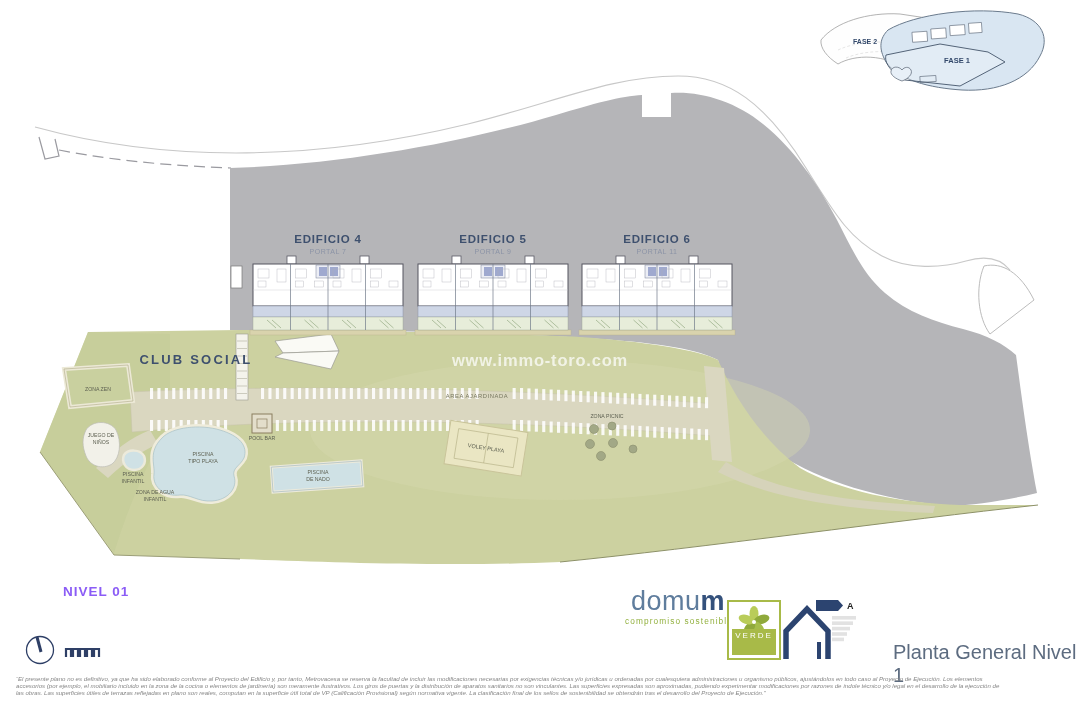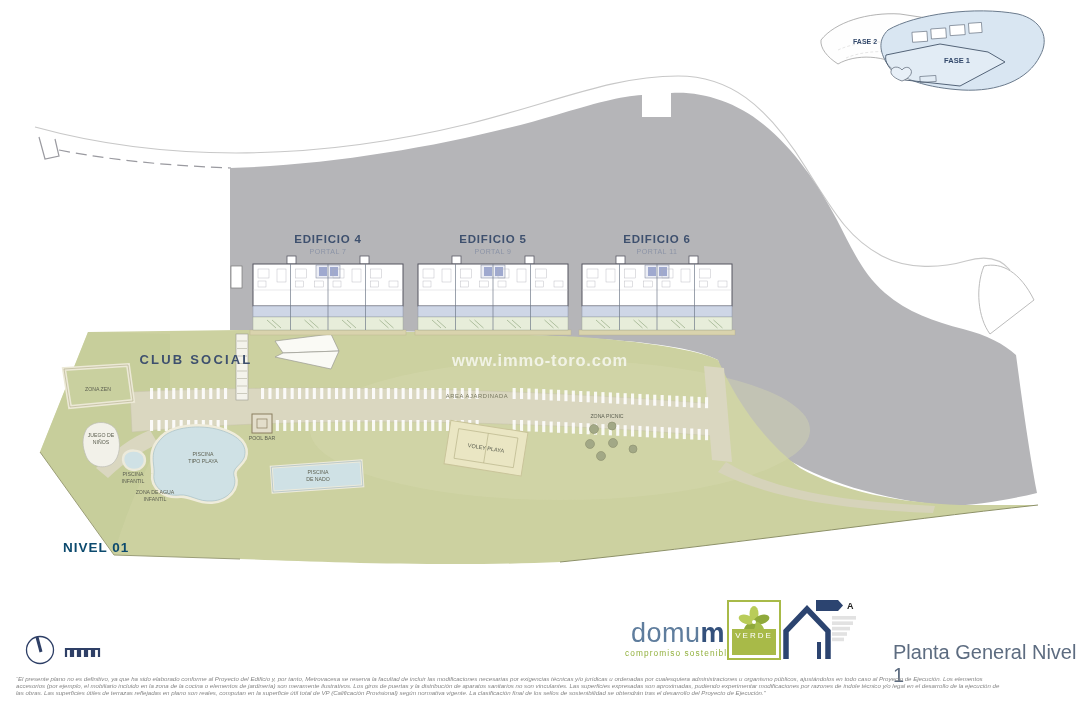--- a/index.html
+++ b/index.html
@@ -1,21 +1,21 @@
 <!DOCTYPE html>
 <html><head>
 <meta charset="utf-8">
 <style>
   html,body{margin:0;padding:0;background:#e9e9e9;}
   #stage{position:relative;width:1080px;height:720px;background:#ffffff;overflow:hidden;
          font-family:"Liberation Sans",sans-serif;}
   #plan-svg{position:absolute;left:0;top:0;}
   .abs{position:absolute;}
-  #nivel-label{left:37px;top:540px;font-size:13.5px;font-weight:bold;letter-spacing:1px;color:#0c4a6e;padding-left:26px;}
-  #brand-block{left:625px;top:620px;width:100px;text-align:right;}
+  #nivel-label{left:37px;top:584px;font-size:13.5px;font-weight:bold;letter-spacing:1px;color:#8b5cf6;padding-left:26px;}
+  #brand-block{left:625px;top:588px;width:100px;text-align:right;}
   #brand-name{font-size:27px;line-height:27px;letter-spacing:.5px;color:#5f7d9d;}
   #brand-name .tail{font-weight:bold;color:#34517c;}
   #brand-tagline{font-size:8.3px;letter-spacing:1.1px;color:#93b13f;margin-top:1px;white-space:nowrap;}
   #verde-badge{left:727px;top:600px;width:50px;height:56px;border:2px solid #a8ba48;background:#fff;}
   #verde-band{position:absolute;left:3px;right:3px;bottom:3px;height:26px;background:#a8ba48;
               color:#fff;font-size:8px;letter-spacing:2px;text-align:center;line-height:14px;}
   #verde-petals{position:absolute;left:8px;top:3px;}
   #plan-title{left:893px;top:641px;font-size:20px;color:#5d6c80;}
   #disclaimer{left:16px;top:675px;width:1052px;color:#868686;font-style:italic;overflow:hidden;}
   #disclaimer div{font-size:6.1px;line-height:7.2px;white-space:nowrap;}

